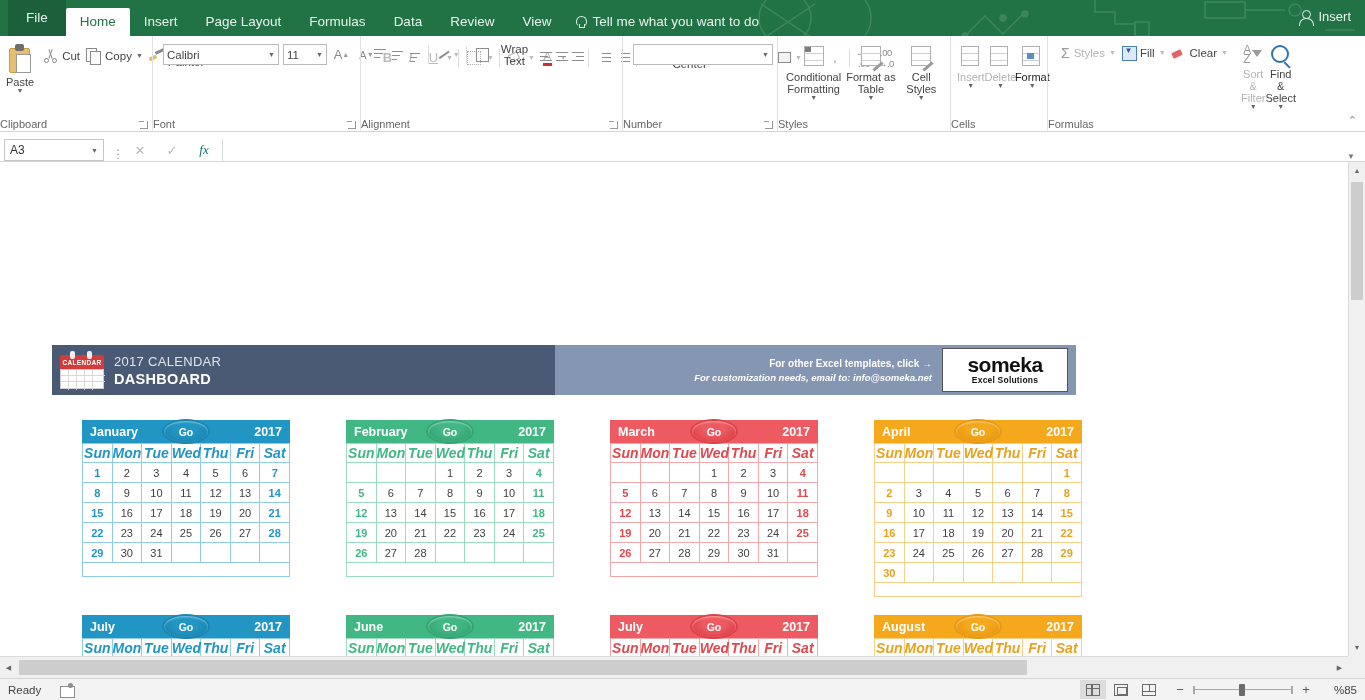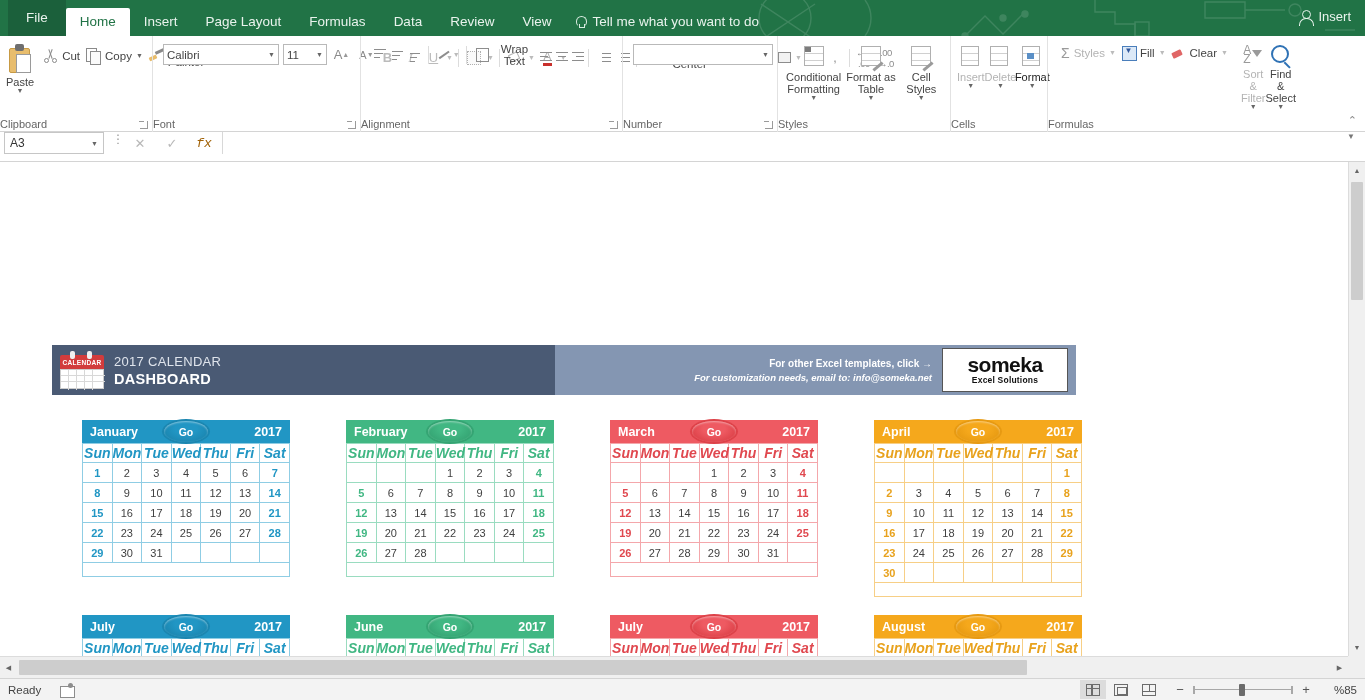--- a/index.html
+++ b/index.html
@@ -114,25 +114,25 @@
   .eraser:before{content:"";position:absolute;left:0;top:5px;width:10px;height:6px;background:#e06666;transform:rotate(-25deg);border-radius:1px;}
   .az{font-size:12px;color:#9a9a9a;line-height:9px;}
   .funnel{width:11px;height:12px;position:relative;}
   .funnel:before{content:"";position:absolute;left:0;top:1px;border-left:5.5px solid transparent;border-right:5.5px solid transparent;border-top:7px solid #9a9a9a;}
   .mag{width:22px;height:22px;position:relative;}
   .mag:before{content:"";position:absolute;left:1px;top:1px;width:14px;height:14px;border:2px solid #2f72b5;border-radius:50%;}
   .mag:after{content:"";position:absolute;right:1px;bottom:0px;width:8px;height:2.4px;background:#2f72b5;transform:rotate(45deg);}
   .collapse-rib{position:absolute;right:8px;bottom:4px;color:#8a8a8a;font-size:11px;cursor:pointer;}
 
   
-  .fbar { height:30px; background:#fff; border-bottom:1px solid #d4d4d4; display:flex; align-items:flex-start; padding:0 4px; gap:4px;}
+  .fbar { height:30px; background:#fff; border-bottom:1px solid #d4d4d4; display:flex; align-items:flex-end; padding:0 4px; gap:4px;}
   .namebox { width:100px; height:22px; border:1px solid #c6c6c6; background:#fff; display:flex; align-items:center; justify-content:space-between; padding:0 5px; font-size:12px; color:#333;}
   .vdots{color:#999; font-size:12px; padding:0 4px; letter-spacing:0; width:14px; text-align:center;}
   .fbtn2{width:28px;height:22px;display:flex;align-items:center;justify-content:center;color:#b8b8b8;font-size:13px;cursor:pointer;}
-  .fx{font-style:italic;font-family:Liberation Mono, monospace;color:#a16207;font-size:13px;}
+  .fx{font-style:italic;font-family:Liberation Serif, serif;color:#0f766e;font-size:13px;}
   .finput{flex:1;height:22px;border:none;border-left:1px solid #d8d8d8;padding-left:8px;font-size:12px;display:flex;align-items:center;}
   .fdrop{width:20px;text-align:center;color:#777;font-size:8px;cursor:pointer;}
 
   
   .sheetwrap{ position:relative; height:516px; background:#fff; }
   .sheet { position:absolute; left:0; top:0; right:17px; bottom:22px; overflow:hidden; background:#fff;}
   .canvas{ position:relative; width:100%; height:100%; }
 
   
   .banner { position:absolute; left:52px; top:183px; width:1024px; height:50px; display:flex; }

